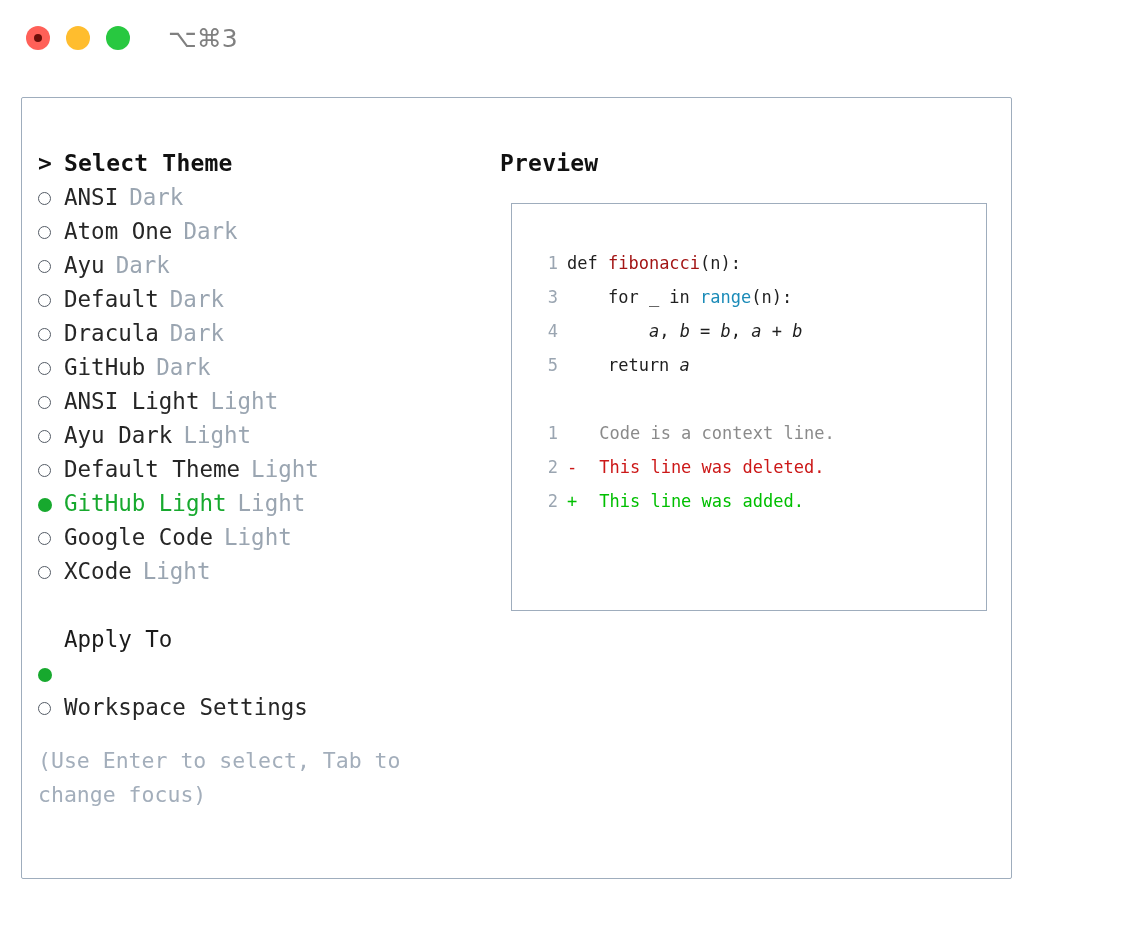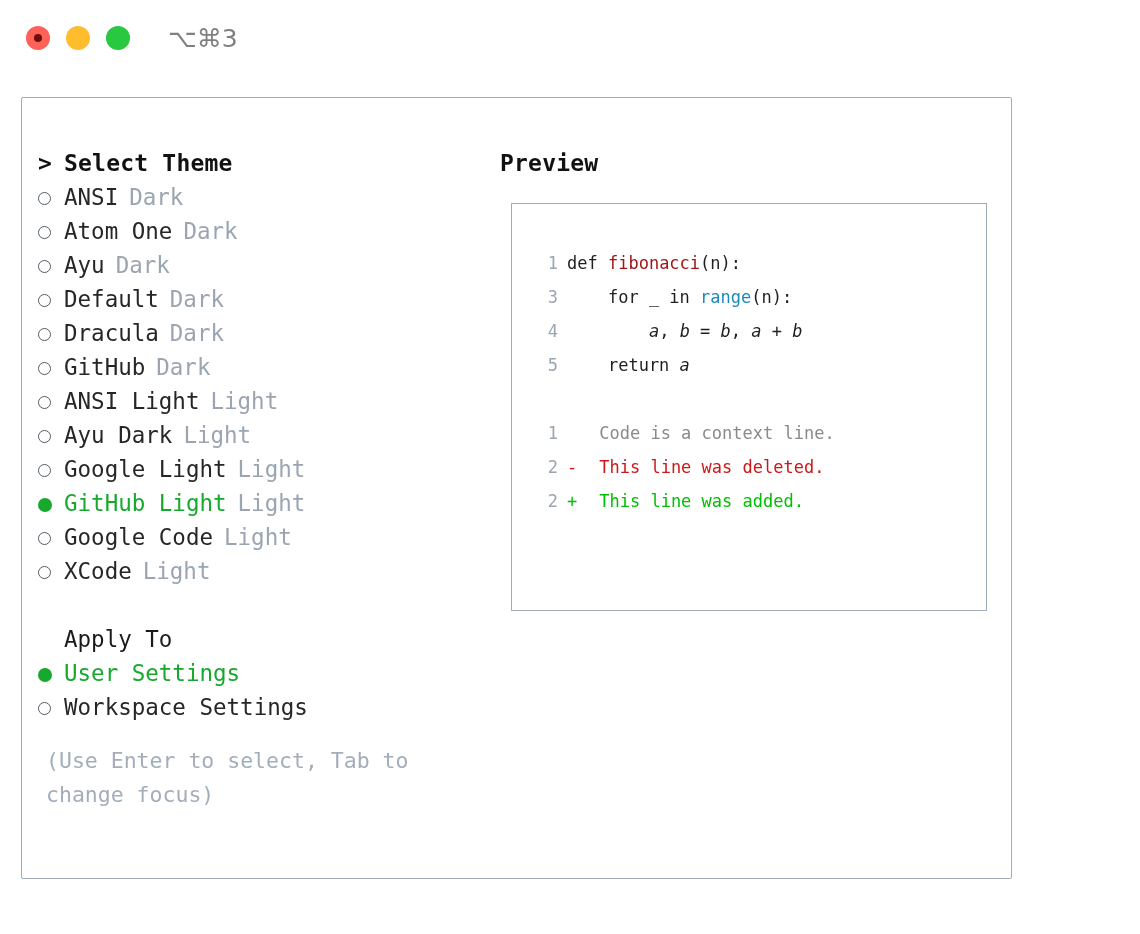--- a/index.html
+++ b/index.html
@@ -143,21 +143,21 @@
     margin-left: 11px;
   }
   .spacer-row { height: 34px; }
   .apply-head {
     font-size: 22.5px;
     color: #1a1a1a;
     padding-left: 26px;
   }
   .hint {
     position: absolute;
-    left: 24px;
+    left: 16px;
     top: 646px;
     width: 410px;
     font-size: 21.5px;
     line-height: 34px;
     color: #a3aebb;
   }
   
   .right-col {
     position: absolute;
     left: 478px;
@@ -239,32 +239,32 @@
 
         <div id="theme-list">
             <div class="row"><span class="marker"><span class="bullet-hollow"></span></span><span class="item-name">ANSI</span><span class="variant">Dark</span></div>
             <div class="row"><span class="marker"><span class="bullet-hollow"></span></span><span class="item-name">Atom One</span><span class="variant">Dark</span></div>
             <div class="row"><span class="marker"><span class="bullet-hollow"></span></span><span class="item-name">Ayu</span><span class="variant">Dark</span></div>
             <div class="row"><span class="marker"><span class="bullet-hollow"></span></span><span class="item-name">Default</span><span class="variant">Dark</span></div>
             <div class="row"><span class="marker"><span class="bullet-hollow"></span></span><span class="item-name">Dracula</span><span class="variant">Dark</span></div>
             <div class="row"><span class="marker"><span class="bullet-hollow"></span></span><span class="item-name">GitHub</span><span class="variant">Dark</span></div>
             <div class="row"><span class="marker"><span class="bullet-hollow"></span></span><span class="item-name">ANSI Light</span><span class="variant">Light</span></div>
             <div class="row"><span class="marker"><span class="bullet-hollow"></span></span><span class="item-name">Ayu Dark</span><span class="variant">Light</span></div>
-            <div class="row"><span class="marker"><span class="bullet-hollow"></span></span><span class="item-name">Google Light</span><span class="variant">Light</span></div>
+            <div class="row"><span class="marker"><span class="bullet-hollow"></span></span><span class="item-name">Default Theme</span><span class="variant">Light</span></div>
             <div class="row selected"><span class="marker"><span class="bullet-filled"></span></span><span class="item-name">GitHub Light</span><span class="variant">Light</span></div>
             <div class="row"><span class="marker"><span class="bullet-hollow"></span></span><span class="item-name">Google Code</span><span class="variant">Light</span></div>
             <div class="row"><span class="marker"><span class="bullet-hollow"></span></span><span class="item-name">XCode</span><span class="variant">Light</span></div>
           </div>
 
         <div class="spacer-row"></div>
 
         <div class="row apply-head">Apply To</div>
 
         <div id="apply-list">
-            <div class="row selected"><span class="marker"><span class="bullet-filled"></span></span><span class="item-name">User Settings</span></div>
+            <div class="row selected"><span class="marker"><span class="bullet-filled"></span></span></div>
             <div class="row"><span class="marker"><span class="bullet-hollow"></span></span><span class="item-name">Workspace Settings</span></div>
           </div>
       </div>
 
       <div class="hint">(Use Enter to select, Tab to change focus)</div>
 
       <div class="right-col">
         <div class="preview-head">Preview</div>
 
         <div class="preview-box">

